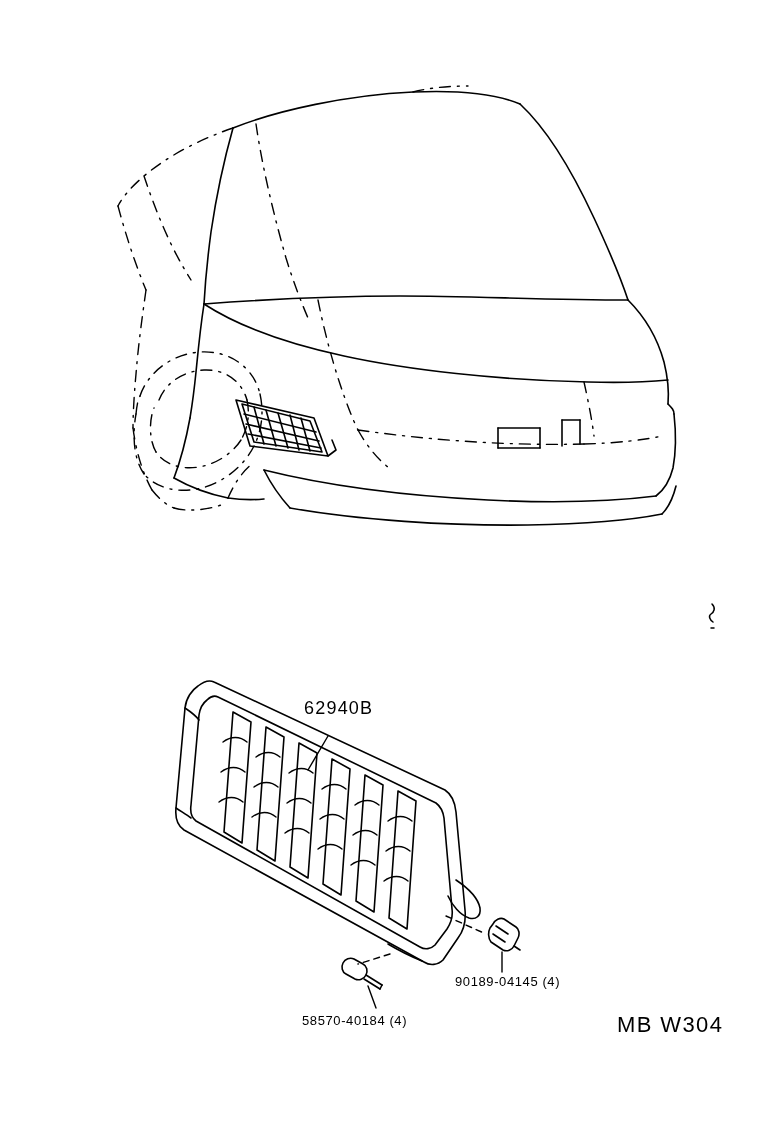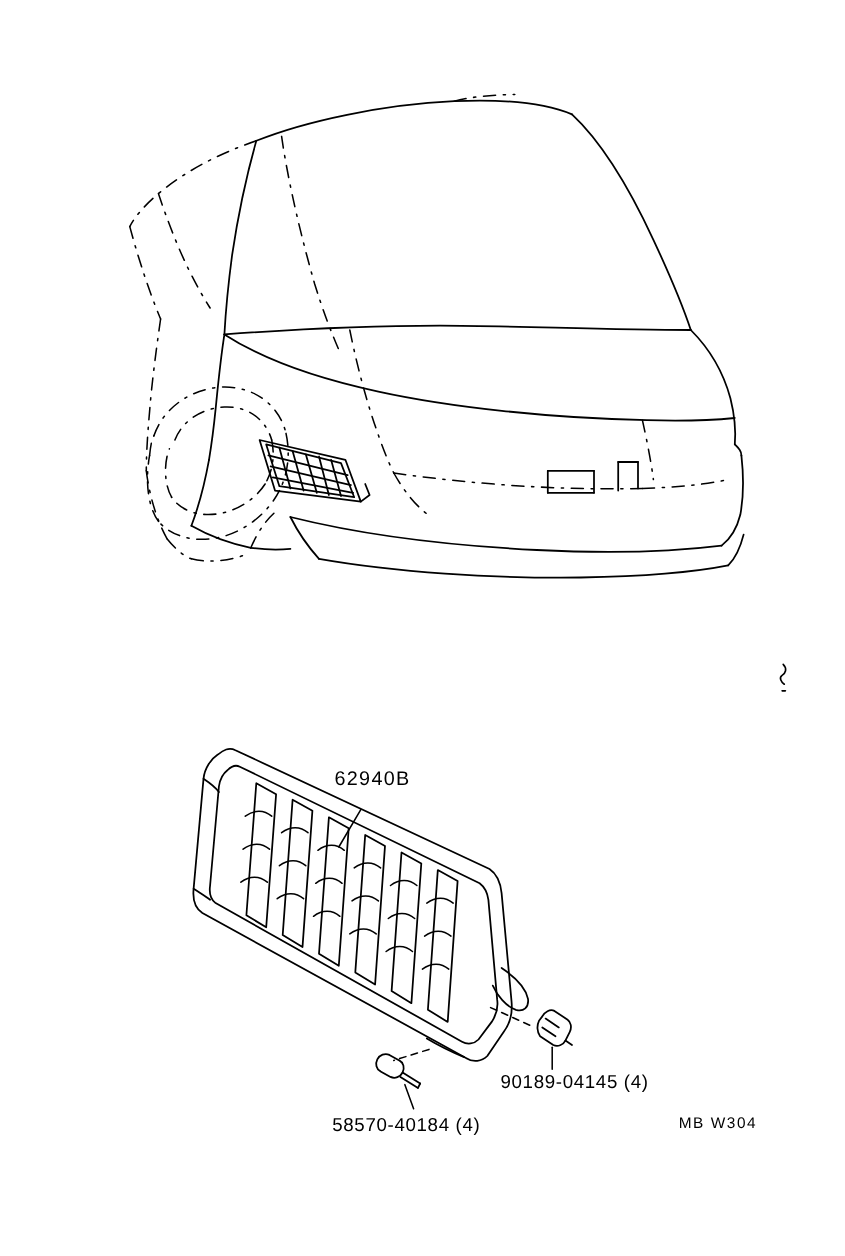--- a/index.html
+++ b/index.html
@@ -34,25 +34,25 @@
     font-size: 17px;
     letter-spacing: 0.4px;
     white-space: nowrap;
     color: #000;
   }
   .lbl-part {
     font-size: 18px;
     letter-spacing: 1.2px;
   }
   .lbl-small {
-    font-size: 17px;
+    font-size: 13px;
     letter-spacing: 0.6px;
   }
   .lbl-code {
-    font-size: 14px;
+    font-size: 22px;
     letter-spacing: 1.4px;
   }
 </style>
 </head>
 <body>
 
 <div id="page">
 
   <svg class="diagram" viewBox="0 0 768 1142">
     <g fill="none" stroke="#000" stroke-width="1.6" stroke-linecap="round" stroke-linejoin="round">

